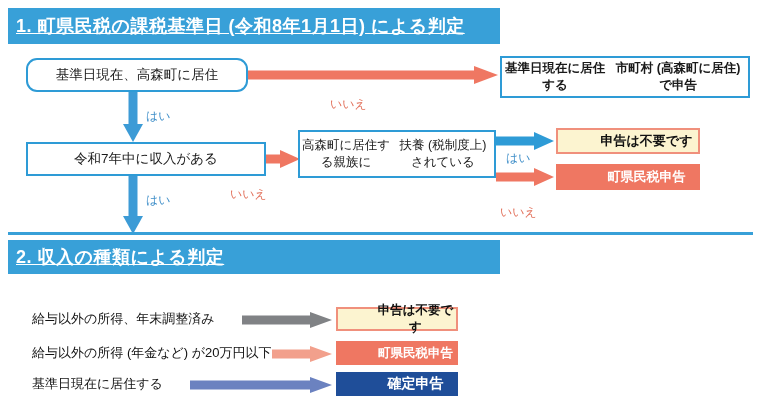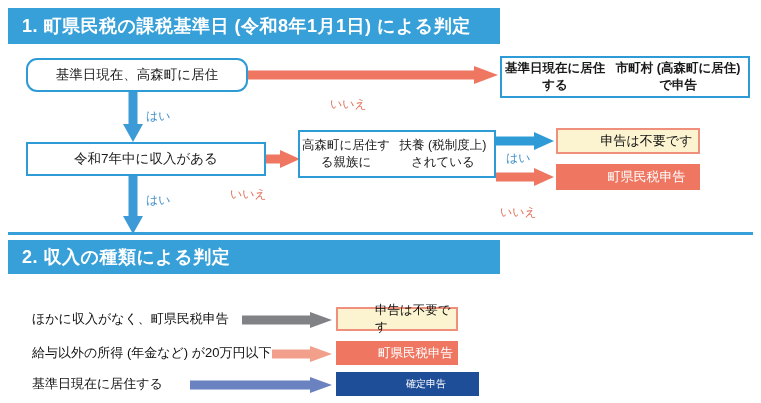--- a/index.html
+++ b/index.html
@@ -12,22 +12,23 @@
   }
   .page{position:relative;width:761px;height:403px;}
   .abs{position:absolute;box-sizing:border-box;}
 
   
   .sec-bar{
     background:#38A0D8;
     color:#ffffff;
     font-weight:bold;
     display:flex;align-items:center;
-    padding-left:14px;
+    padding-left:8px;
     letter-spacing:.5px;
+    text-decoration:underline;
   }
   #sec1-bar{left:8px;top:8px;width:492px;height:36px;font-size:18px;}
   #sec2-bar{left:8px;top:240px;width:492px;height:34px;font-size:18px;}
 
   
   .rule{background:#38A0D8;height:3px;}
 
   
   .dbox{
     border:2px solid #2E9BD6;
@@ -39,32 +40,32 @@
     line-height:1.35;
   }
   #box-reside{left:26px;top:58px;width:222px;height:34px;border-radius:11px;}
   #box-income{left:26px;top:142px;width:240px;height:34px;}
   #box-depend{left:298px;top:130px;width:198px;height:48px;font-size:12.5px;}
   #box-declare-city{left:500px;top:56px;width:250px;height:42px;font-size:12.5px;font-weight:bold;}
 
   
   .rbox{
     display:flex;align-items:center;justify-content:center;
-    text-align:left;font-weight:normal;padding-left:37px;
+    text-align:center;font-weight:bold;padding-left:37px;
   }
   .rbox.cream{background:#FCF4D0;border:2px solid #F0907C;color:#111111;}
   .rbox.salmon{background:#EF7762;color:#ffffff;}
   .rbox.navy{background:#1F4E99;color:#ffffff;}
 
   #res1-none{left:556px;top:128px;width:144px;height:26px;font-size:13px;}
   #res1-town{left:556px;top:164px;width:144px;height:26px;font-size:13px;}
 
   #res2-none{left:336px;top:307px;width:122px;height:24px;font-size:12.5px;}
   #res2-town{left:336px;top:341px;width:122px;height:24px;font-size:12.5px;}
-  #res2-final{left:336px;top:372px;width:143px;height:24px;font-size:10px;}
+  #res2-final{left:336px;top:372px;width:122px;height:24px;font-size:14px;}
 
   
   .arrow-h{position:absolute;display:block;}
   .arrow-v{position:absolute;display:block;}
 
   
   .alabel{position:absolute;font-size:12px;white-space:nowrap;}
   .alabel.blue{color:#3C8DC8;}
   .alabel.red{color:#E2705A;margin-top:16px;}
 
@@ -147,21 +148,21 @@
     <line x1="11" y1="0" x2="11" y2="42" stroke="#3C9BD6" stroke-width="9"></line>
     <polygon points="1,40 21,40 11,58" fill="#3C9BD6"></polygon>
   </svg>
   <div class="alabel blue" style="left:146px;top:192px;">はい</div>
 
   <div class="abs rule" style="left:8px;top:232px;width:745px;"></div>
 
   <div class="abs sec-bar" id="sec2-bar">2. 収入の種類による判定</div>
 
 
-  <div class="row-label" id="row1-label">ほかに収入がなく、町県民税申告</div>
+  <div class="row-label" id="row1-label">給与以外の所得、年末調整済み</div>
   <svg class="arrow-h" style="left:242px;top:312px;" width="92" height="16">
     <line x1="0" y1="8" x2="70" y2="8" stroke="#808285" stroke-width="9"></line>
     <polygon points="68,0 90,8 68,16" fill="#808285"></polygon>
   </svg>
   <div class="abs rbox cream" id="res2-none">申告は不要です</div>
 
   <div class="row-label" id="row2-label">給与以外の所得 (年金など) が20万円以下</div>
   <svg class="arrow-h" style="left:272px;top:346px;" width="62" height="16">
     <line x1="0" y1="8" x2="40" y2="8" stroke="#F2A08C" stroke-width="9"></line>
     <polygon points="38,0 60,8 38,16" fill="#F2A08C"></polygon>

